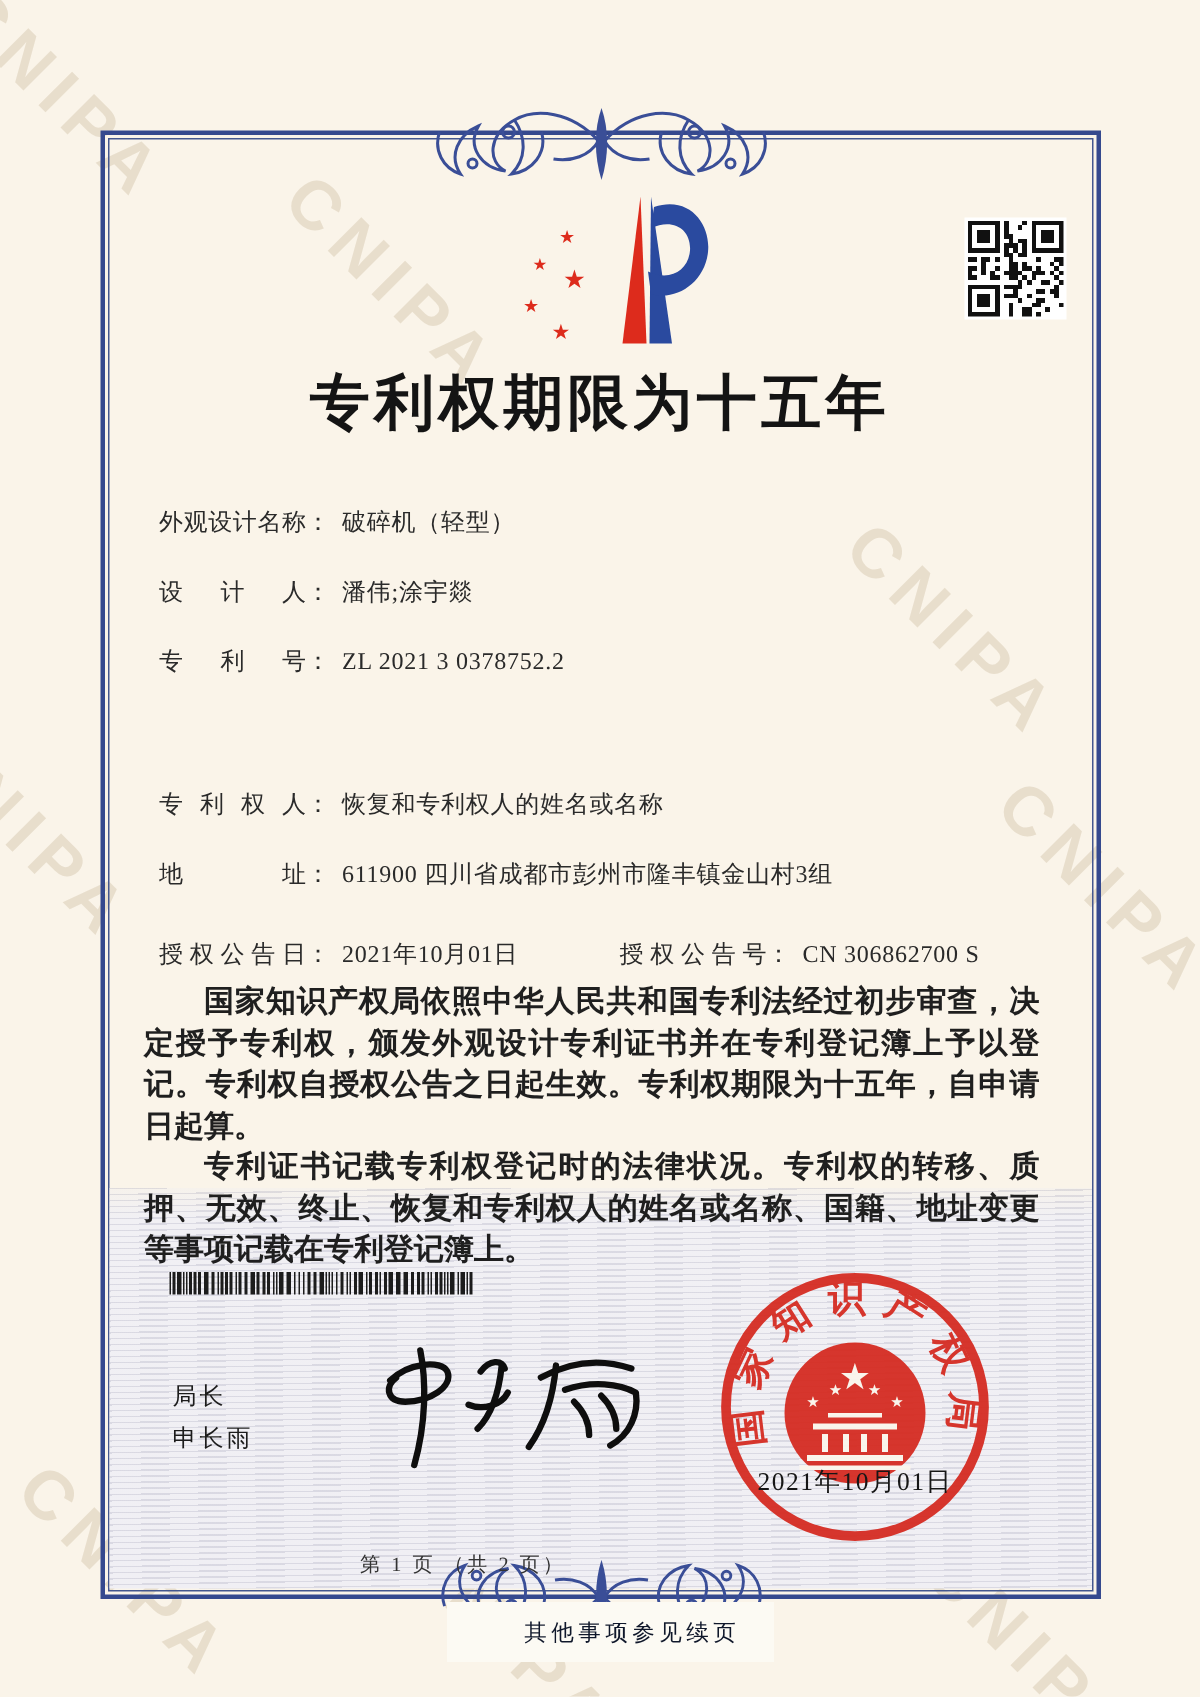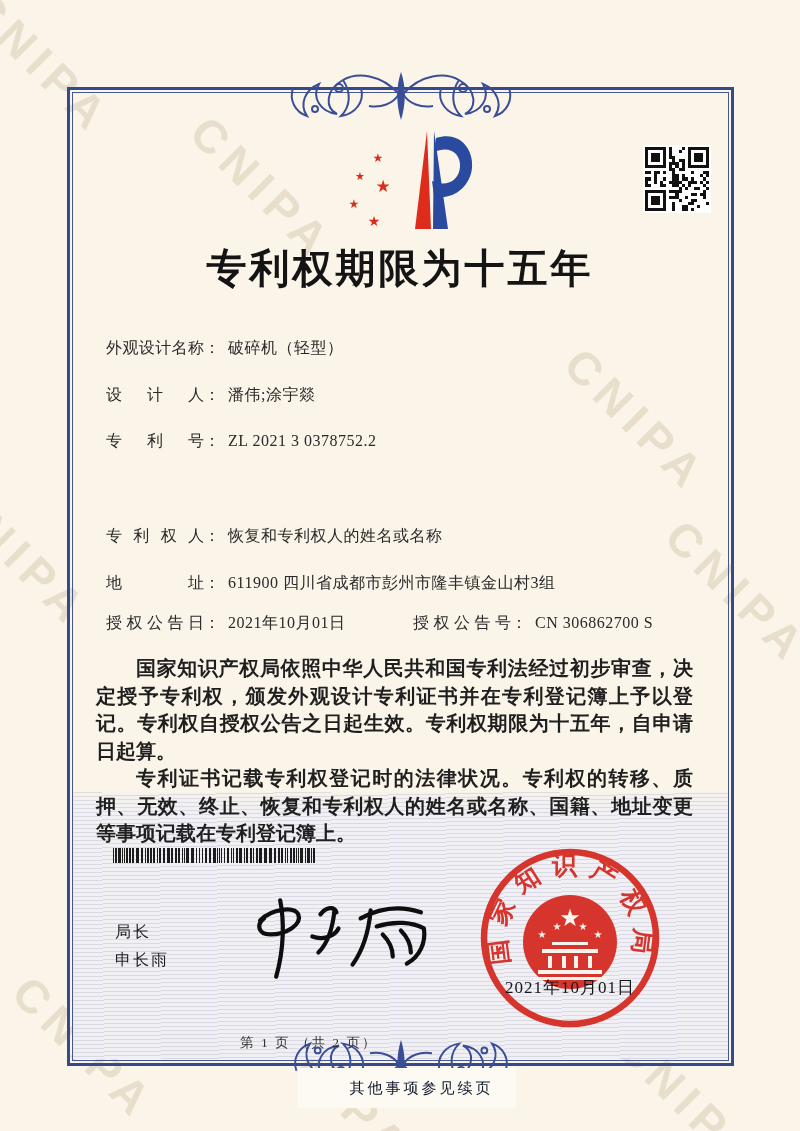--- a/index.html
+++ b/index.html
@@ -341,21 +341,21 @@
   <div class="content frow" style="position:absolute;top:431px">
     <span class="flabel">专利号</span><span class="fcolon">：</span><span class="fvalue">ZL 2021 3 0378752.2</span>
   </div>
   <div class="content frow" style="position:absolute;top:526px">
     <span class="flabel">专利权人</span><span class="fcolon">：</span><span class="fvalue">恢复和专利权人的姓名或名称</span>
   </div>
   <div class="content frow" style="position:absolute;top:573px">
     <span class="flabel">地址</span><span class="fcolon">：</span><span class="fvalue">611900 四川省成都市彭州市隆丰镇金山村3组</span>
   </div>
 
-  <div class="content frow" style="position:absolute;top:613px">
+  <div class="content frow" style="position:absolute;top:626px">
     <span class="flabel">授权公告日</span><span class="fcolon">：</span><span class="fvalue">2021年10月01日</span>
     <span class="grant2"><span class="flabel">授权公告号</span><span class="fcolon">：</span><span class="fvalue">CN 306862700 S</span></span>
   </div>
 
   <div class="content paras" style="position:absolute">
     <p>国家知识产权局依照中华人民共和国专利法经过初步审查，决定授予专利权，颁发外观设计专利证书并在专利登记簿上予以登记。专利权自授权公告之日起生效。专利权期限为十五年，自申请日起算。</p>
     <p>专利证书记载专利权登记时的法律状况。专利权的转移、质押、无效、终止、恢复和专利权人的姓名或名称、国籍、地址变更等事项记载在专利登记簿上。</p>
   </div>
 
   <div class="barcode">

